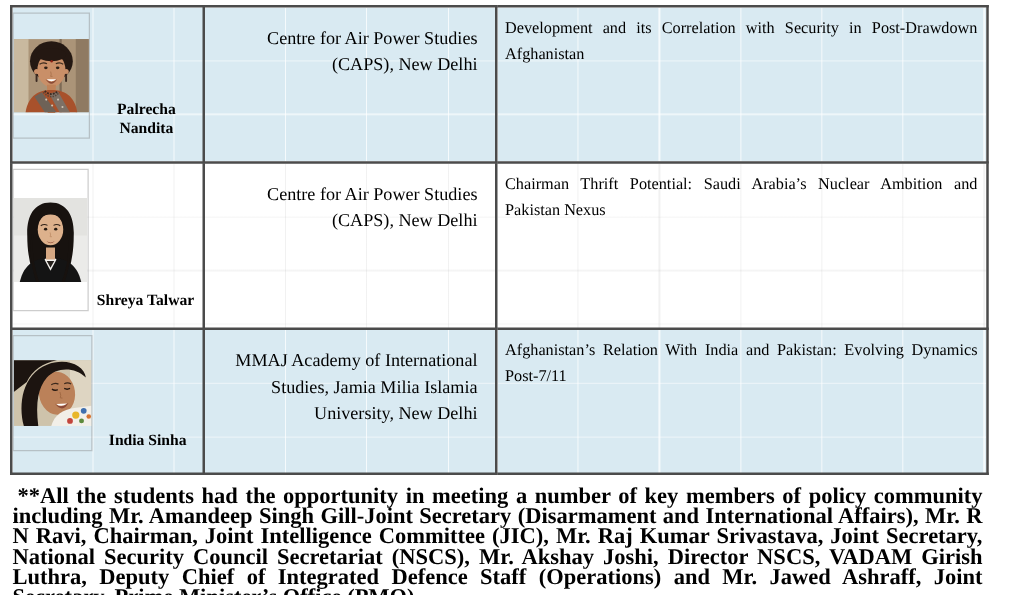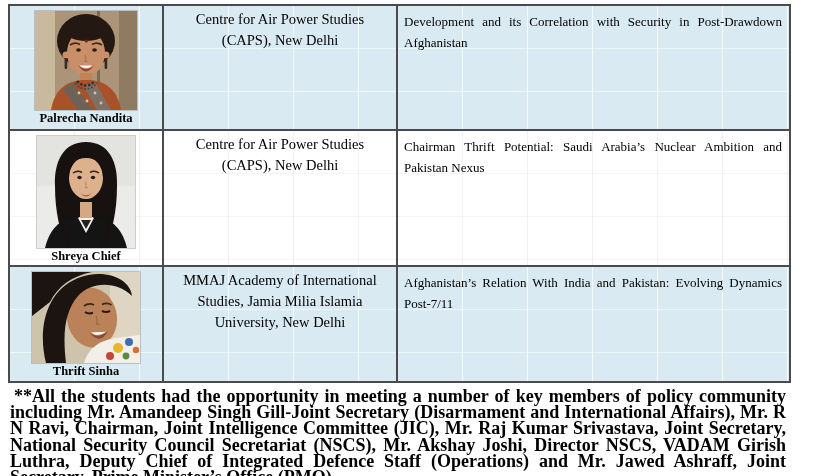--- a/index.html
+++ b/index.html
@@ -13,25 +13,25 @@
   
   .cell-blue{background-color:#d9eaf2;
     background-image:
       repeating-linear-gradient(to right, transparent 0px, transparent 64px, rgba(255,255,255,.75) 64px, rgba(255,255,255,.75) 65px),
       repeating-linear-gradient(to bottom, transparent 0px, transparent 42px, rgba(255,255,255,.55) 42px, rgba(255,255,255,.55) 43px);}
   .cell-white{background-color:#ffffff;
     background-image:
       repeating-linear-gradient(to right, transparent 0px, transparent 64px, rgba(120,120,120,.10) 64px, rgba(120,120,120,.10) 65px),
       repeating-linear-gradient(to bottom, transparent 0px, transparent 42px, rgba(120,120,120,.08) 42px, rgba(120,120,120,.08) 43px);}
 
-  .photo-cell-inner{height:100%;display:flex;flex-direction:column;align-items:center;}
+  .photo-cell-inner{height:100%;display:flex;flex-direction:row;align-items:center;}
   .portrait{margin-top:4px;display:block;border:1px solid rgba(130,130,130,.4);}
   .student-name{margin-top:auto;padding-bottom:1px;font-weight:bold;font-size:12.5px;line-height:15px;text-align:center;width:100%;}
 
-  .inst{padding:3px 14px 0 14px;text-align:center;font-size:14.5px;line-height:21px;white-space:pre-line;}
+  .inst{padding:15px 14px 0 14px;text-align:right;font-size:14.5px;line-height:21px;white-space:pre-line;}
   .topic{padding:5px 7px 0 6px;text-align:justify;font-size:13px;line-height:21px;}
 
   .footer-note{position:absolute;left:10px;top:388px;width:776px;
     font-weight:bold;font-size:18px;line-height:16.2px;text-align:justify;text-indent:4px;}
 </style>
 </head>
 <body>
 
 <div class="page">
 
@@ -104,21 +104,21 @@
             <path d="M32,42 C30,18 42,12 49,12 C56,12 68,18 66,42 C66,28 60,22 49,22 C38,22 32,28 32,42 Z" fill="#17120f"></path>
             <path d="M40,37 q4.5,-3 9,-0.5" stroke="#33241a" stroke-width="1.5" fill="none" transform="translate(-4,0)"></path>
             <path d="M53,36.5 q4.5,-2.5 9,0.5" stroke="#33241a" stroke-width="1.5" fill="none"></path>
             <ellipse cx="42.5" cy="41.5" rx="2.2" ry="1.7" fill="#271b12"></ellipse>
             <ellipse cx="56" cy="41.5" rx="2.2" ry="1.7" fill="#271b12"></ellipse>
             <path d="M48.5,46 q1.2,3.6 0,5.6 l2.4,0" stroke="#bd8d66" stroke-width="1.1" fill="none"></path>
             <path d="M43.5,57 Q49,61.5 55,57 Q49,64 43.5,57 Z" fill="#9c5a44"></path>
             <path d="M26,50 C24,74 27,92 34,112 L30,112 C24,94 20,72 24,48 Z" fill="#17120f"></path>
             <path d="M72,50 C74,74 71,92 64,112 L68,112 C74,94 78,72 74,48 Z" fill="#17120f"></path>
           </svg>
-          <div class="student-name">Shreya Chief</div>
+          <div class="student-name">Shreya Talwar</div>
         </div>
       </td>
       <td class="cell-white">
         <div class="inst">Centre for Air Power Studies
 (CAPS), New Delhi</div>
       </td>
       <td class="cell-white">
         <div class="topic">Chairman Thrift Potential: Saudi Arabia’s Nuclear Ambition and Pakistan Nexus</div>
       </td>
     </tr>
@@ -141,21 +141,21 @@
             <path d="M64,44 q2,5 0.5,8 l3,0.4" stroke="#9c6540" stroke-width="1.2" fill="none"></path>
             <path d="M57,60 Q66,68 76,59 Q68,74 57,60 Z" fill="#8a4836"></path>
             <path d="M59,60.5 Q66,66 74,59.8 Z" fill="#ffffff"></path>
             <path d="M52,91 C56,76 68,68 84,66 L108,63 L108,91 Z" fill="#f2efe8"></path>
             <circle cx="86" cy="76" r="5" fill="#e8b62a"></circle>
             <circle cx="97" cy="70" r="4" fill="#3f6fae"></circle>
             <circle cx="78" cy="84" r="4" fill="#c2443a"></circle>
             <circle cx="94" cy="84" r="3.4" fill="#5d8a3c"></circle>
             <circle cx="104" cy="78" r="3.2" fill="#d4722f"></circle>
           </svg>
-          <div class="student-name">Thrift Sinha</div>
+          <div class="student-name">India Sinha</div>
         </div>
       </td>
       <td class="cell-blue">
         <div class="inst">MMAJ Academy of International
 Studies, Jamia Milia Islamia
 University, New Delhi</div>
       </td>
       <td class="cell-blue">
         <div class="topic">Afghanistan’s Relation With India and Pakistan: Evolving Dynamics Post-7/11</div>
       </td>

